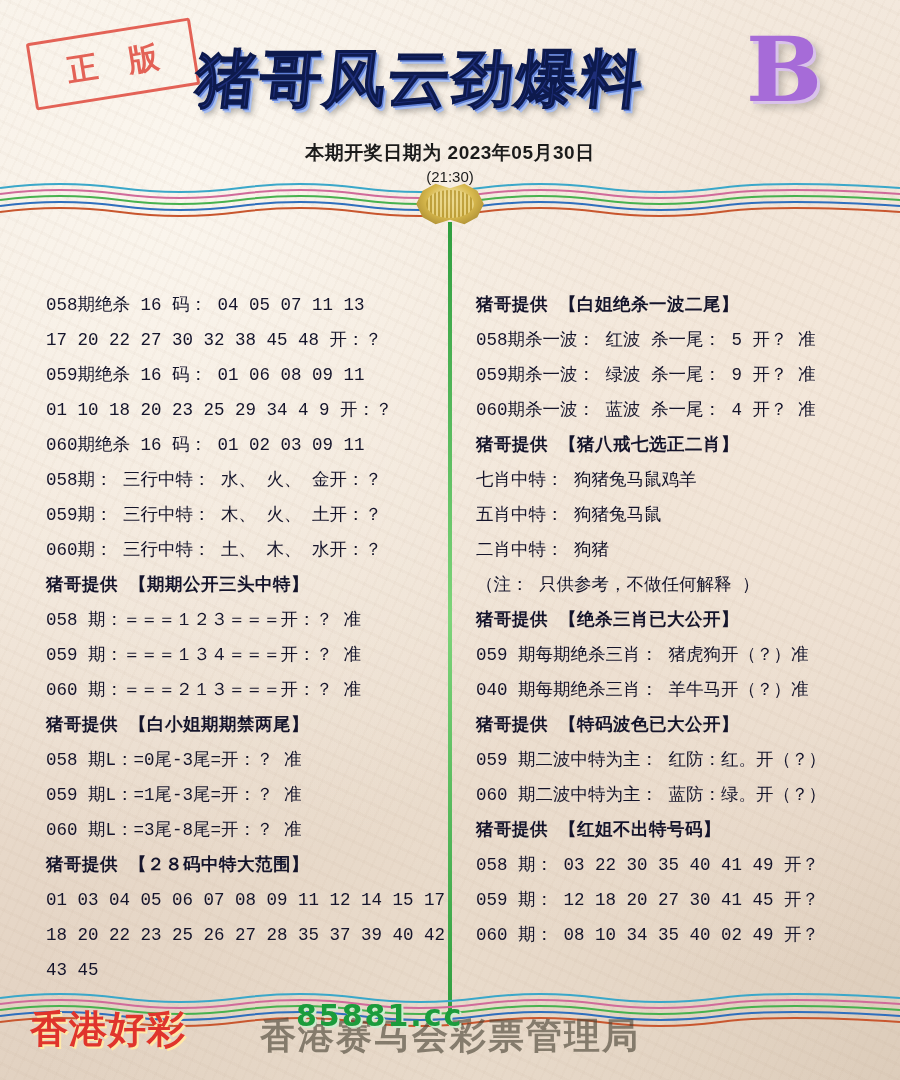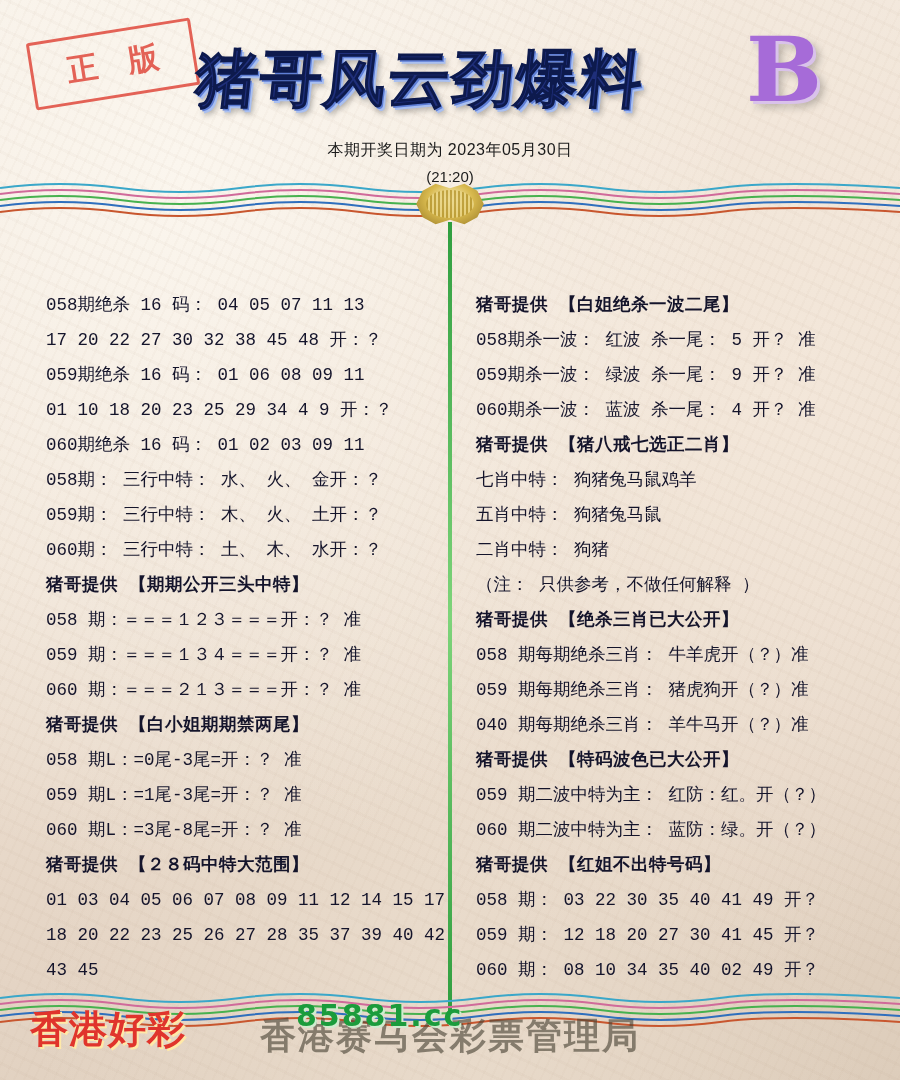--- a/index.html
+++ b/index.html
@@ -86,23 +86,24 @@
     color: #a66bd8;
     text-shadow: 3px 3px 0 #d9c2ea, 6px 6px 8px rgba(0,0,0,.25);
   }
   .draw-date {
     position: absolute;
     left: 0;
     right: 0;
     top: 140px;
     text-align: center;
     font-family: "Liberation Sans", sans-serif;
-    font-size: 16px;
+    font-size: 19px;
     color: #1b1b1b;
     letter-spacing: .5px;
+    font-weight: bold;
   }
   .draw-time {
     position: absolute;
     left: 0;
     right: 0;
     top: 168px;
     text-align: center;
     font-family: "Liberation Sans", sans-serif;
     font-size: 15px;
     color: #1b1b1b;
@@ -208,21 +209,21 @@
 </style>
 </head>
 <body>
 
 <div class="page">
 
   <div class="stamp">正 版</div>
   <div class="title">猪哥风云劲爆料</div>
   <div class="bigB">B</div>
   <div class="draw-date">本期开奖日期为  2023年05月30日</div>
-  <div class="draw-time">(21:20)</div>
+  <div class="draw-time">(21:30)</div>
 
   <svg class="wave-band top" viewBox="0 0 900 44" preserveAspectRatio="none">
     <g fill="none" stroke-width="2">
       <path d="M0 10 Q 60 2 120 10 T 240 10 T 360 10 T 480 10 T 600 10 T 720 10 T 900 10" stroke="#3aa7c9"></path>
       <path d="M0 16 Q 60 8 120 16 T 240 16 T 360 16 T 480 16 T 600 16 T 720 16 T 900 16" stroke="#d06a9a"></path>
       <path d="M0 22 Q 60 14 120 22 T 240 22 T 360 22 T 480 22 T 600 22 T 720 22 T 900 22" stroke="#47b14f"></path>
       <path d="M0 28 Q 60 20 120 28 T 240 28 T 360 28 T 480 28 T 600 28 T 720 28 T 900 28" stroke="#2f6fbd"></path>
       <path d="M0 34 Q 60 26 120 34 T 240 34 T 360 34 T 480 34 T 600 34 T 720 34 T 900 34" stroke="#c8562e"></path>
     </g>
   </svg>
@@ -268,21 +269,20 @@
         <div class="line hdr">猪哥提供   【白姐绝杀一波二尾】</div>
         <div class="line">058期杀一波：  红波  杀一尾：   5 开？ 准</div>
         <div class="line">059期杀一波：  绿波  杀一尾：   9 开？ 准</div>
         <div class="line">060期杀一波：  蓝波  杀一尾：   4 开？ 准</div>
         <div class="line hdr">猪哥提供   【猪八戒七选正二肖】</div>
         <div class="line">七肖中特：  狗猪兔马鼠鸡羊</div>
         <div class="line">五肖中特：  狗猪兔马鼠</div>
         <div class="line">二肖中特：  狗猪</div>
         <div class="line">（注：  只供参考，不做任何解释 ）</div>
         <div class="line hdr">猪哥提供   【绝杀三肖已大公开】</div>
-        <div class="line">058 期每期绝杀三肖：  牛羊虎开（？）准</div>
         <div class="line">059 期每期绝杀三肖：  猪虎狗开（？）准</div>
         <div class="line">040 期每期绝杀三肖：  羊牛马开（？）准</div>
         <div class="line hdr">猪哥提供   【特码波色已大公开】</div>
         <div class="line">059 期二波中特为主：  红防：红。开（？）</div>
         <div class="line">060 期二波中特为主：  蓝防：绿。开（？）</div>
         <div class="line hdr">猪哥提供   【红姐不出特号码】</div>
         <div class="line">058 期：  03  22  30  35  40  41  49  开？</div>
         <div class="line">059 期：  12  18  20  27  30  41  45  开？</div>
         <div class="line">060 期：  08  10  34  35  40  02  49  开？</div>
       </div>

